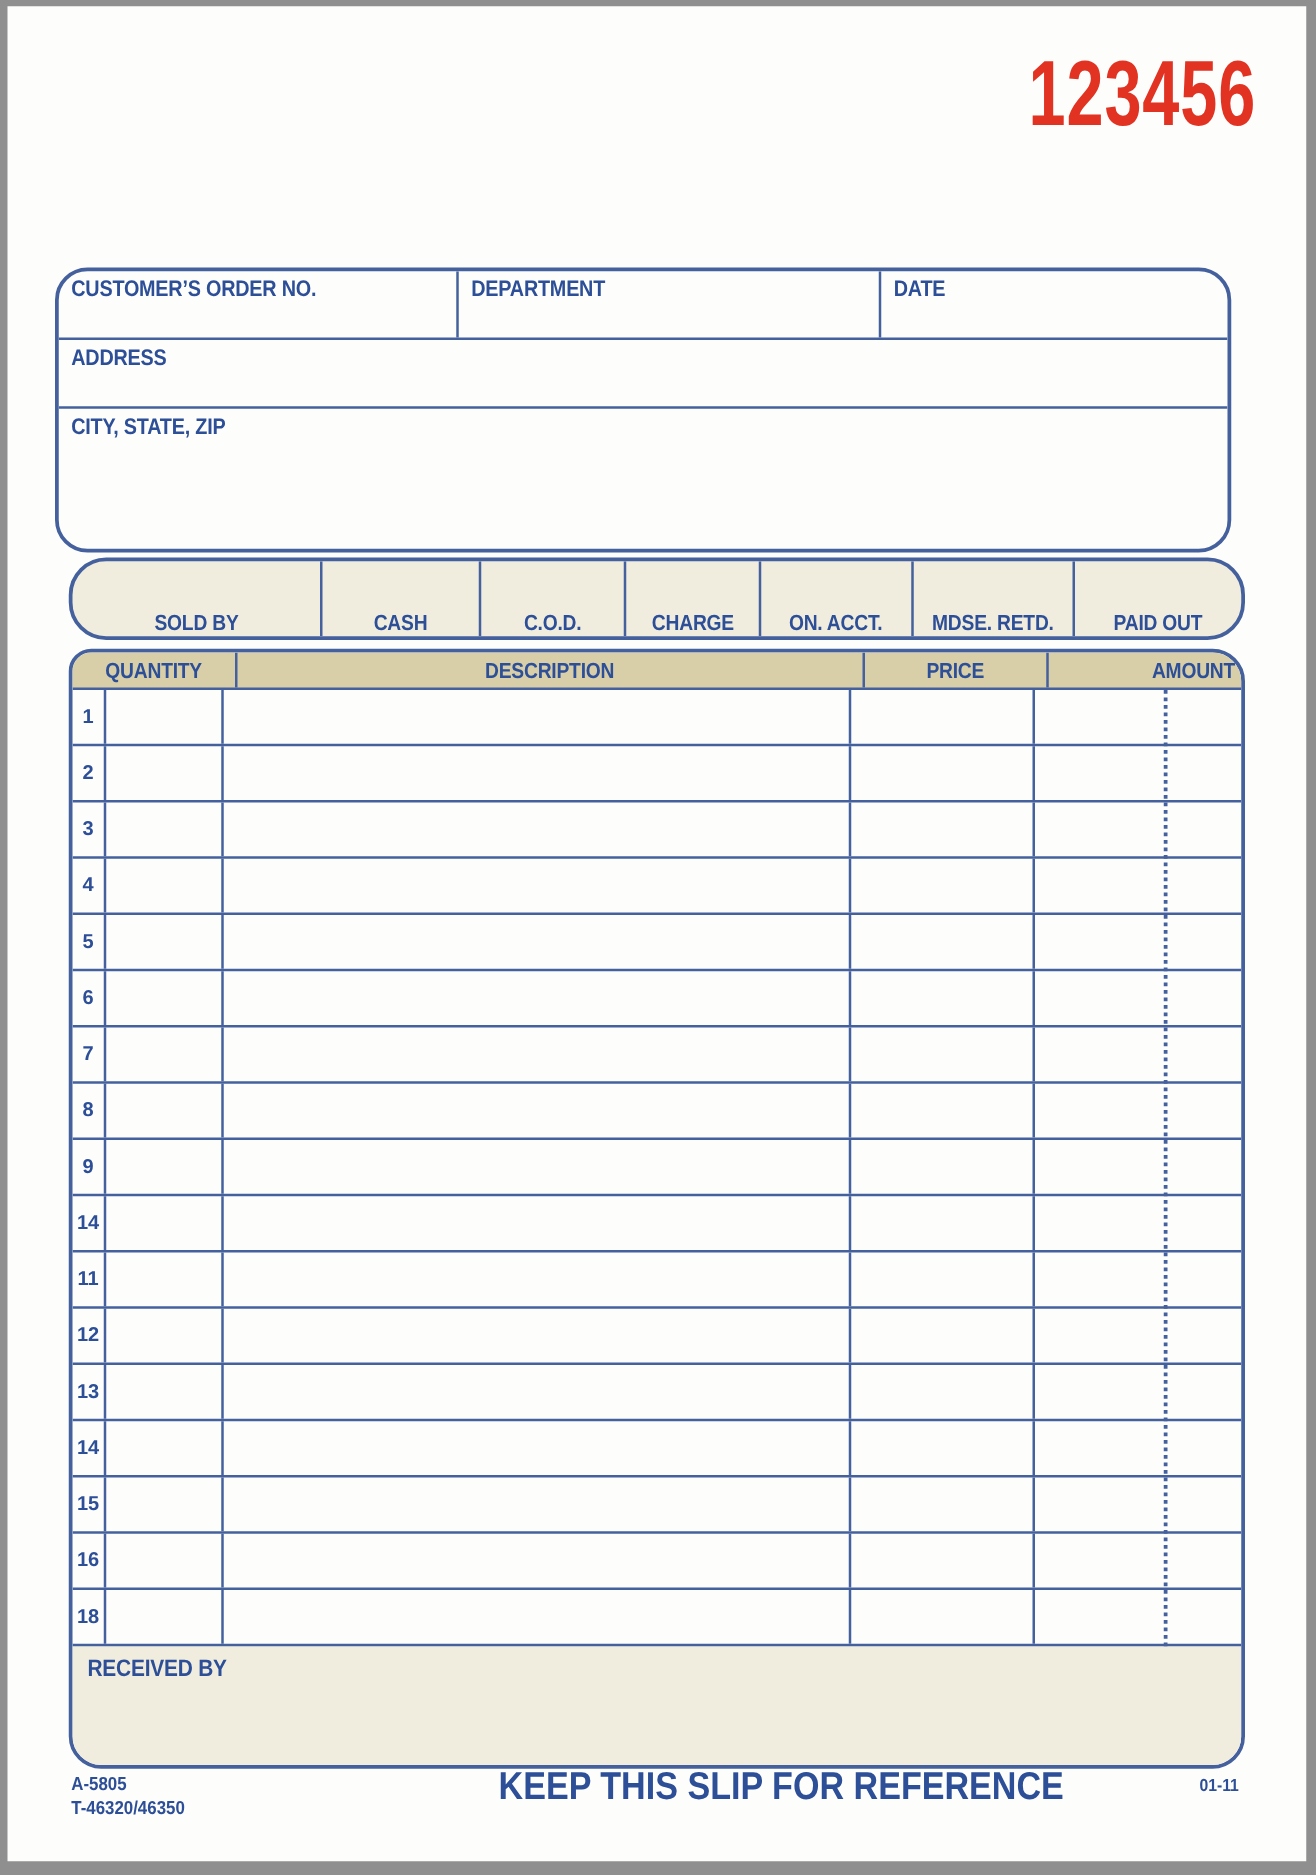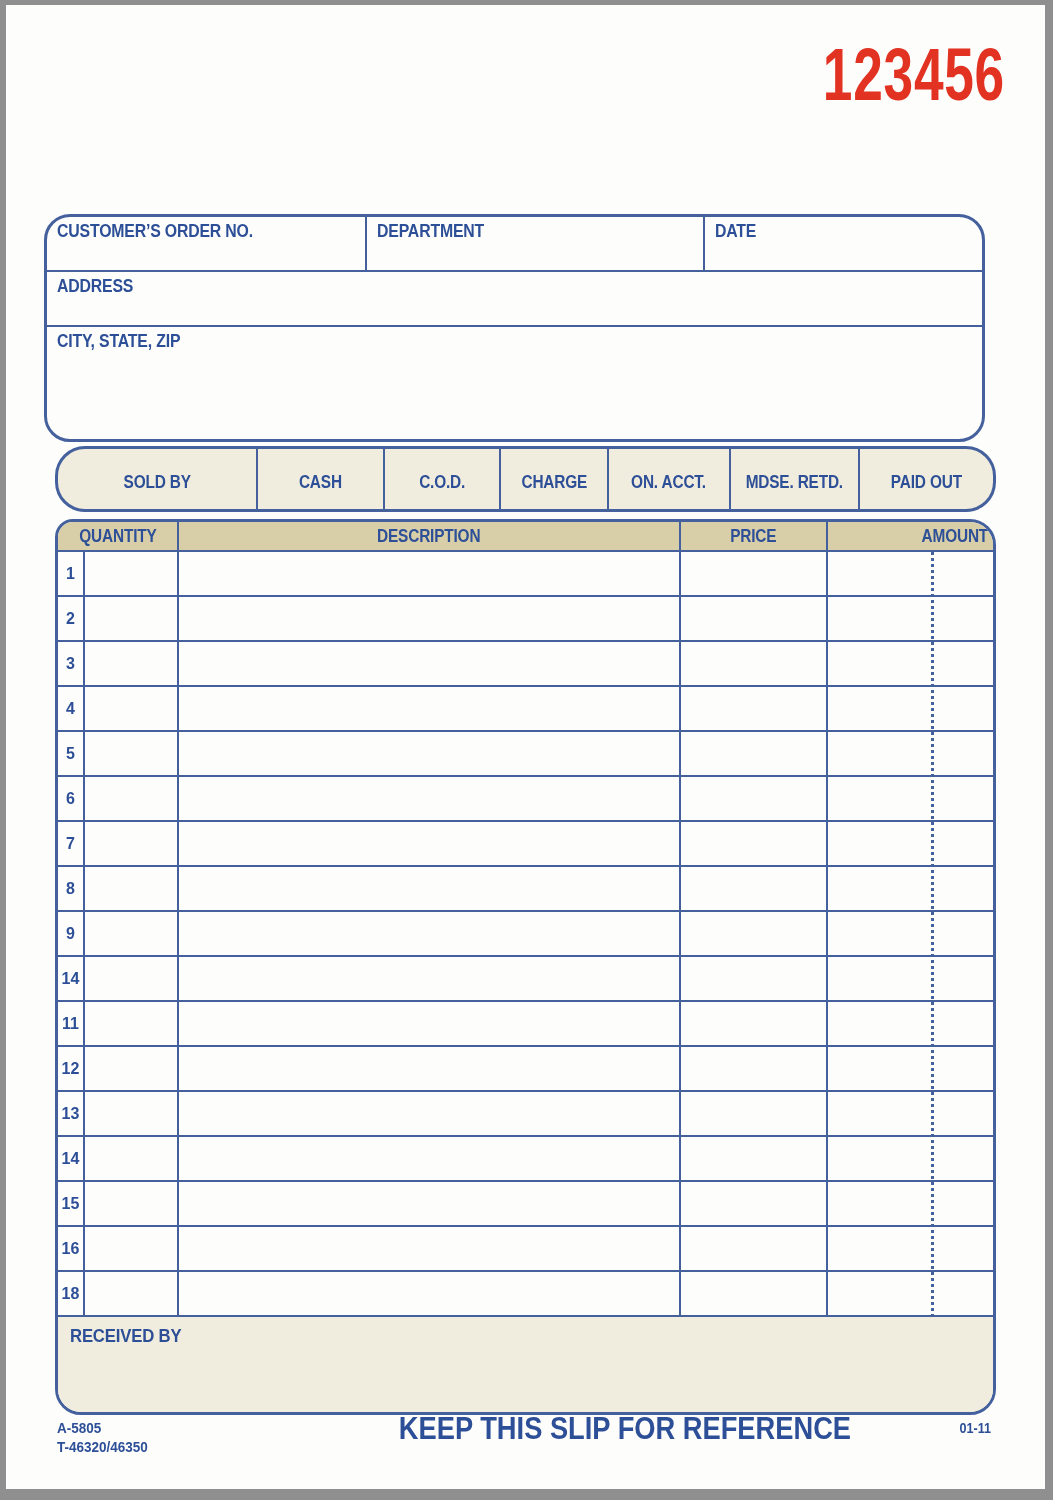--- a/index.html
+++ b/index.html
@@ -44,38 +44,38 @@
   .hc2{width:338px;}
   .hc3{flex:1;}
   .hrow.single{padding:4px 0 0 10px;}
 
   
   .pay-row{
     position:absolute;left:55px;top:446px;width:941px;height:66px;
     border:3px solid var(--line-blue);border-radius:30px;
     box-sizing:border-box;background:var(--beige);display:flex;overflow:hidden;
   }
-  .pcell{box-sizing:border-box;display:flex;justify-content:center;align-items:center;padding-top:7px;}
+  .pcell{box-sizing:border-box;display:flex;justify-content:center;align-items:flex-end;padding-top:7px;}
   .pcell.b{border-right:2.5px solid var(--line-blue);}
   .pc0{width:200px;}.pc1{width:127px;}.pc2{width:116px;}.pc3{width:108px;}
   .pc4{width:122px;}.pc5{width:129px;}.pc6{flex:1;}
   .pcell .lbl{font-size:17.5px;}
 
   
   .items{
     position:absolute;left:55px;top:519px;width:941px;height:896px;
     border:3px solid var(--line-blue);
     border-radius:18px 26px 26px 26px;
     box-sizing:border-box;display:flex;flex-direction:column;overflow:hidden;
   }
   .thead{display:flex;height:30px;background:var(--tan);border-bottom:2.5px solid var(--line-blue);box-sizing:border-box;flex:0 0 auto;}
   .th{box-sizing:border-box;display:flex;align-items:center;justify-content:center;}
   .th.b{border-right:2.5px solid var(--line-blue);}
   .th .lbl{font-size:17.5px;}
-  .th-qty{width:121px;}
+  .th-qty{width:132px;}
   .th-desc{width:502px;}
   .th-price{width:147px;}
   .th-amount{flex:1;justify-content:flex-end;}
 
   .rows{position:relative;flex:0 0 auto;}
   .trow{display:flex;height:45px;border-bottom:2.5px solid var(--line-blue);box-sizing:border-box;}
   .td{box-sizing:border-box;height:100%;}
   .td-num{
     width:27px;border-right:2px solid var(--line-blue);
     display:flex;align-items:center;justify-content:center;

